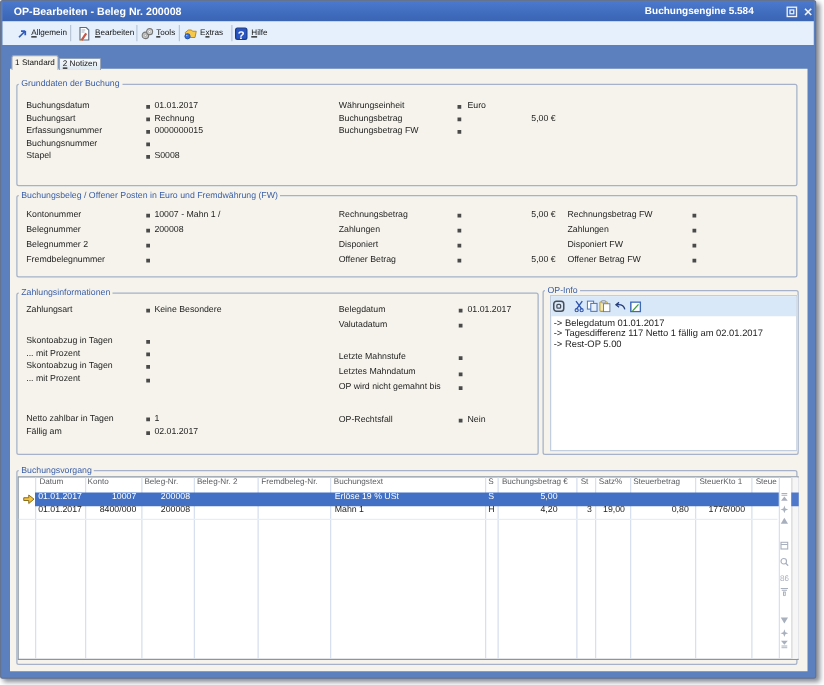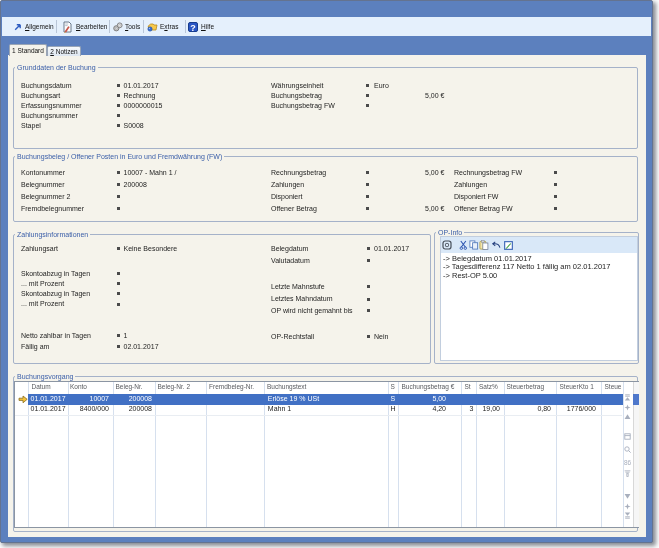--- a/index.html
+++ b/index.html
@@ -24,20 +24,31 @@
   .grp>span{position:absolute;top:-5px;left:1px;background:#f5f3eb;color:#3a5ea8;
     font-size:7px;line-height:9px;padding:0 2px;white-space:nowrap;}
   .f{position:absolute;font-size:7px;line-height:9px;color:#1e1e1e;white-space:nowrap;transform:translateY(-1.5px);}
   .fr{position:absolute;font-size:7px;line-height:9px;color:#1e1e1e;white-space:nowrap;text-align:right;transform:translateY(-1.5px);}
   .m{position:absolute;width:3px;height:3px;background:#4a4a4a;}
   .w{color:#fff;}
 </style>
 </head>
 <body style="-webkit-font-smoothing:antialiased;">
 <div id="win">
+  <div id="title">
+    <span class="t1">OP-Bearbeiten - Beleg Nr. 200008</span>
+    <span class="t2">Buchungsengine 5.584</span>
+    <svg style="position:absolute;left:627px;top:4px" width="9" height="9" viewBox="0 0 9 9">
+        <rect x="0.7" y="0.7" width="7.6" height="7.6" fill="none" stroke="#eef2fa" stroke-width="1.2"></rect>
+        <rect x="3" y="3" width="3" height="3" fill="none" stroke="#eef2fa" stroke-width="1"></rect>
+      </svg>
+    <svg style="position:absolute;left:641px;top:5px" width="7" height="7" viewBox="0 0 7 7">
+        <path d="M1 1 L6 6 M6 1 L1 6" stroke="#f2f5fb" stroke-width="1.3"></path>
+      </svg>
+  </div>
   <div id="menu">
     <svg style="position:absolute;left:11px;top:4.5px" width="10" height="10" viewBox="0 0 10 10">
         <path d="M2.2 7.8 L7.2 2.8 M7.2 2.8 L3.8 2.8 M7.2 2.8 L7.2 6.2" stroke="#2e5cc0" stroke-width="1.4" fill="none"></path>
       </svg>
     <span class="mi" style="left:23px;"><u>A</u>llgemein</span>
     <div class="msep" style="left:54px;"></div>
     <svg style="position:absolute;left:60px;top:4px" width="11" height="12" viewBox="0 0 11 12">
         <path d="M2 1 h5 l2 2 v8 h-7 z" fill="#fefefe" stroke="#5a6b80" stroke-width="0.9"></path>
         <path d="M2.6 10.6 L6.2 5.2 l1.5.9 -3.6 5.4 z" fill="#c9564a"></path>
         <path d="M2.5 11 l1.6.4 -1.8.5 z" fill="#e9a23b"></path>

